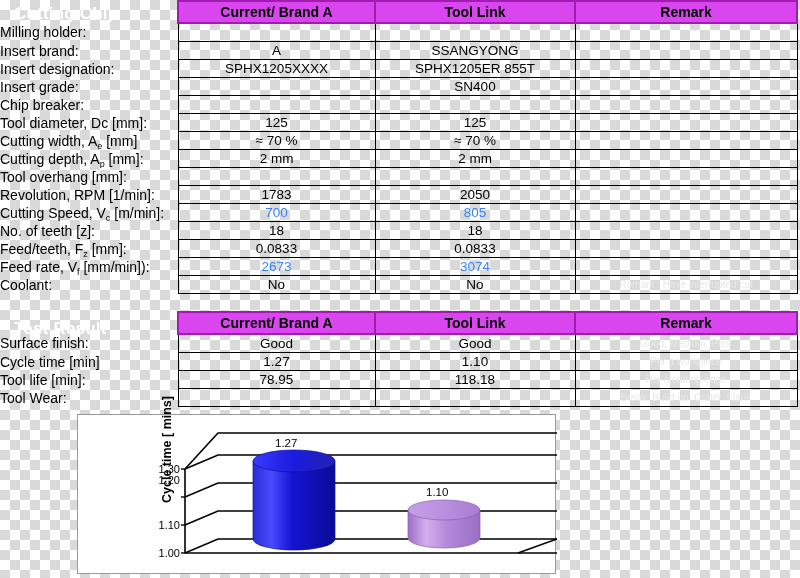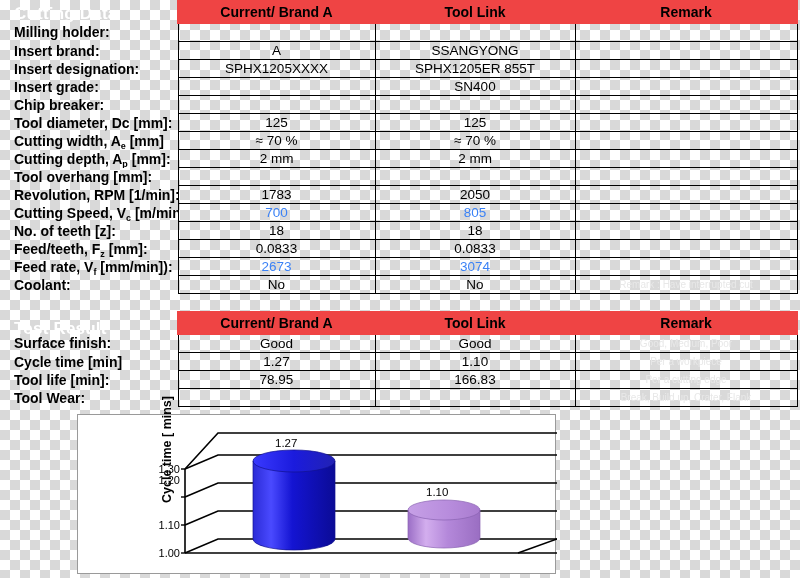--- a/index.html
+++ b/index.html
@@ -39,34 +39,32 @@
     padding:0;
     height:17px;
     text-align:center;
     vertical-align:middle;
     background:transparent;
     font-weight:normal;
     overflow:hidden;
     white-space:nowrap;
   }
   table.grid thead th{
-    border:2px solid #ef4444;
+    border:2px solid #a21caf;
     height:20px;
     font-weight:bold;
     font-size:14px;
-    background:#ef4444;
+    background:#d946ef;
   }
   table.grid td.lbl{
     border:none;
     text-align:left;
-    padding-left:14px;
     font-size:14px;
     background:transparent;
     white-space:nowrap;
-    font-weight:bold;
   }
   table.grid th.lbl-h{border:none;background:transparent;}
   td.remark{
     color:#e8e8e8;
     text-align:left;
     padding-left:5px;
     font-size:10px;
   }
   td.remark.ghost{border-color:#000;}
   .blue{color:#3b82f6;}
@@ -105,21 +103,21 @@
     white-space:nowrap;
   }
 </style>
 </head>
 <body>
 
 <div class="sheet">
 
   <div class="section" style="top:0px;">
 
-    <div class="sect-title" style="top:4px;">Cutting Data</div>
+    <div class="sect-title" style="top:4px;">Cutting Chip</div>
 
     <table class="grid" style="position:absolute;left:0px;top:0px;width:797px;">
       <colgroup>
         <col style="width:178px">
           <col style="width:197px">
           <col style="width:200px">
           <col style="width:222px">
       </colgroup>
       <thead>
         <tr>
@@ -261,21 +259,21 @@
         </tr>
         <tr>
           <td class="lbl">Cycle time [min]</td>
           <td>1.27</td>
           <td>1.10</td>
           <td class="remark ghost">Per a workpiece</td>
         </tr>
         <tr>
           <td class="lbl">Tool life [min]:</td>
           <td>78.95</td>
-          <td>166.83</td>
+          <td>118.18</td>
           <td class="remark ghost">Per a cutting edge</td>
         </tr>
         <tr>
           <td class="lbl">Tool Wear:</td>
           <td></td>
           <td></td>
           <td class="remark ghost">Break, Build up, Crater, Flank</td>
         </tr>
       </tbody>
     </table>

